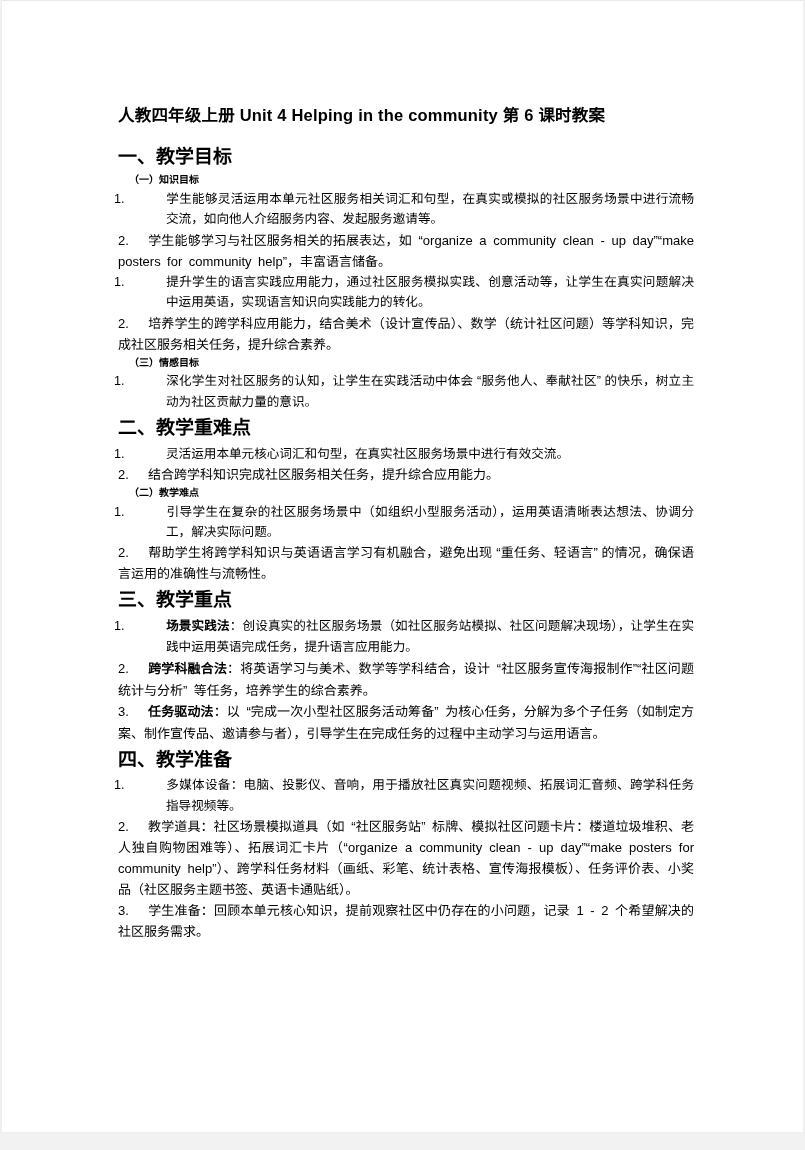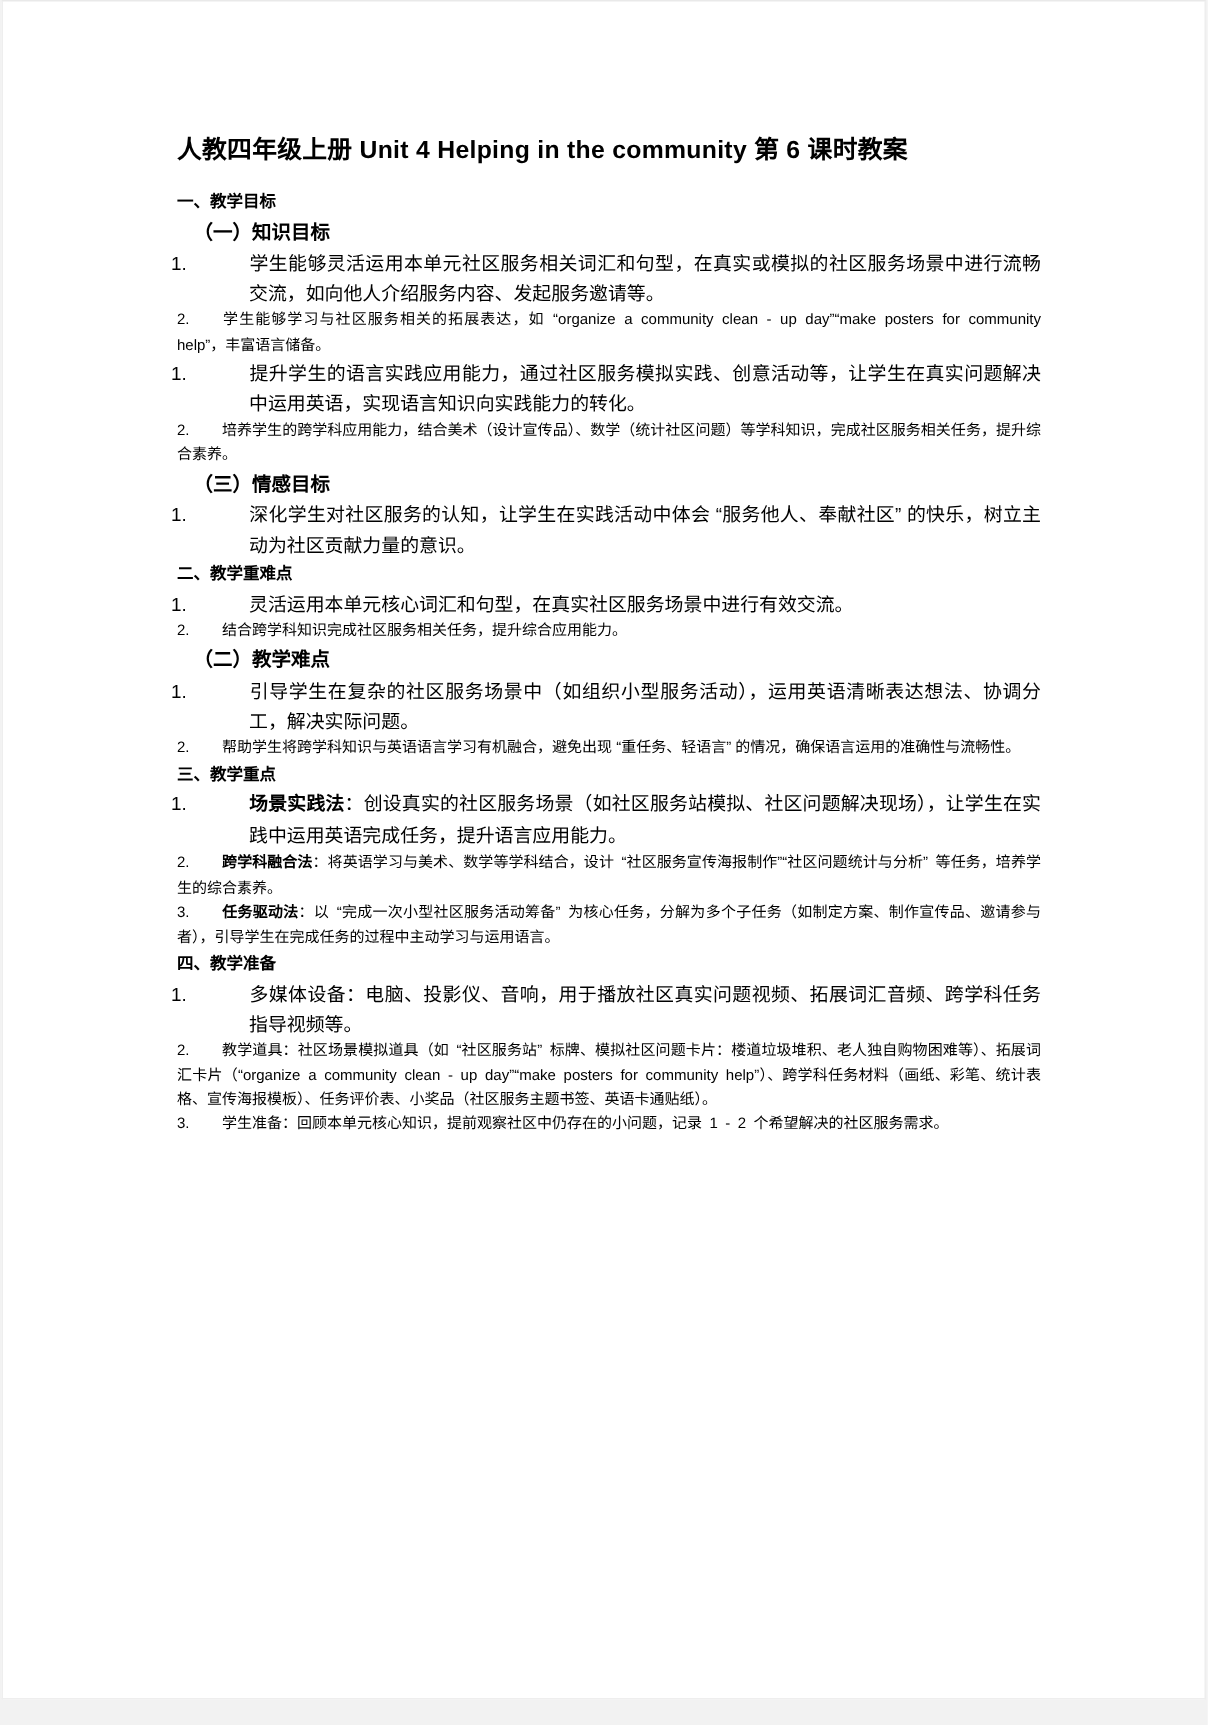--- a/index.html
+++ b/index.html
@@ -22,49 +22,49 @@
     background: #ffffff;
     border: 1px solid #eeeeee;
     border-top: 1px solid #e9e9e9;
     box-sizing: border-box;
     overflow: hidden;
   }
 
   .page-body {
     position: absolute;
     left: 116px;
-    top: 87px;
+    top: 102px;
     width: 576px;
   }
 
   
   .doc-title {
     font-size: 16.5px;
     font-weight: bold;
     color: #000000;
     line-height: 1.5;
     letter-spacing: 0.2px;
     margin: 0 0 13px 0;
     white-space: nowrap;
     text-align: left;
   }
 
   
   .sec-heading {
-    font-size: 11px;
+    font-size: 19px;
     font-weight: bold;
     color: #000000;
     line-height: 1.66;
     margin: 0;
     text-align: left;
   }
 
   
   .sub-heading {
-    font-size: 13px;
+    font-size: 10px;
     font-weight: bold;
     color: #000000;
     line-height: 1.66;
     margin: 0;
     padding-left: 11px;
     text-align: left;
   }
 
   
   .item-deep {
@@ -77,21 +77,21 @@
     text-align: justify;
     text-justify: inter-ideograph;
   }
   .item-deep .num {
     display: inline-block;
     width: 26px;
   }
 
   
   .item-flush {
-    font-size: 10px;
+    font-size: 13px;
     color: #000000;
     line-height: 1.62;
     margin: 0;
     padding-left: 0;
     text-align: justify;
     text-justify: inter-ideograph;
   }
   .item-flush .num {
     display: inline-block;
     width: 30px;

